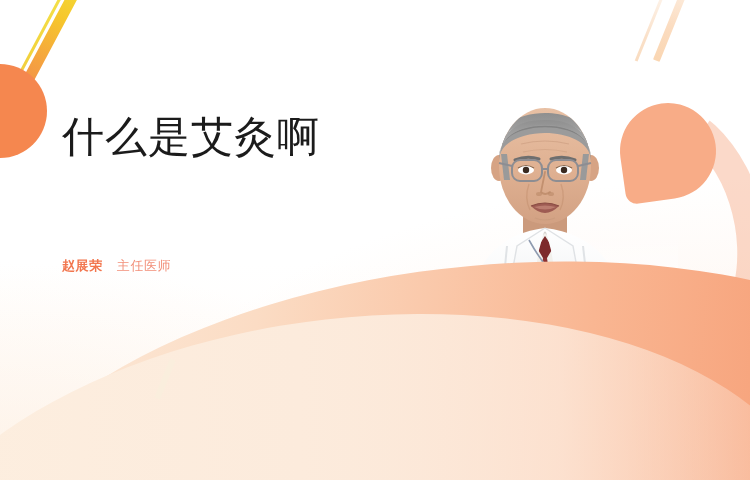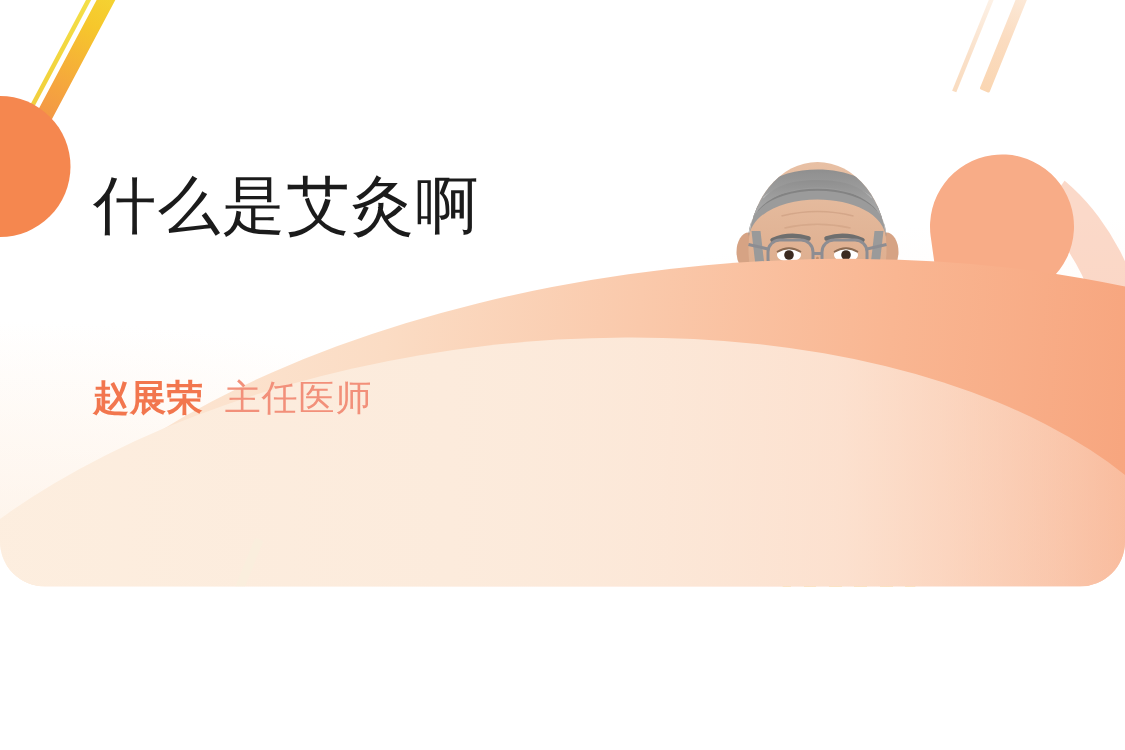--- a/index.html
+++ b/index.html
@@ -4,25 +4,24 @@
 <style>
   html, body {
     margin: 0;
     padding: 0;
     background: #ffffff;
   }
 
   #card {
     position: relative;
     width: 750px;
-    height: 391px;
+    height: 480px;
     overflow: hidden;
     background: #ffffff;
     font-family: "DejaVu Sans", "Liberation Sans", sans-serif;
-    border-radius: 30px;
   }
 
   
   .bg-base {
     position: absolute;
     inset: 0;
     background:
       radial-gradient(120% 90% at 100% 100%, rgba(247,160,121,0.45) 0%, rgba(252,224,205,0.18) 45%, rgba(255,255,255,0) 70%),
       radial-gradient(90% 70% at 0% 100%, rgba(253,236,219,0.55) 0%, rgba(255,255,255,0) 65%),
       linear-gradient(180deg, #ffffff 0%, #ffffff 55%, #fffaf6 100%);
@@ -202,21 +201,21 @@
   }
 
   .byline {
     position: absolute;
     left: 62px;
     top: 247px;
     white-space: nowrap;
   }
   .byline-row {
     display: block;
-    font-size: 24px;
+    font-size: 13px;
     line-height: 37px;
     letter-spacing: 0.6px;
   }
   .doc-name {
     font-weight: 700;
     color: #F2764E;
   }
   .doc-role {
     font-weight: 400;
     color: #F2907A;

